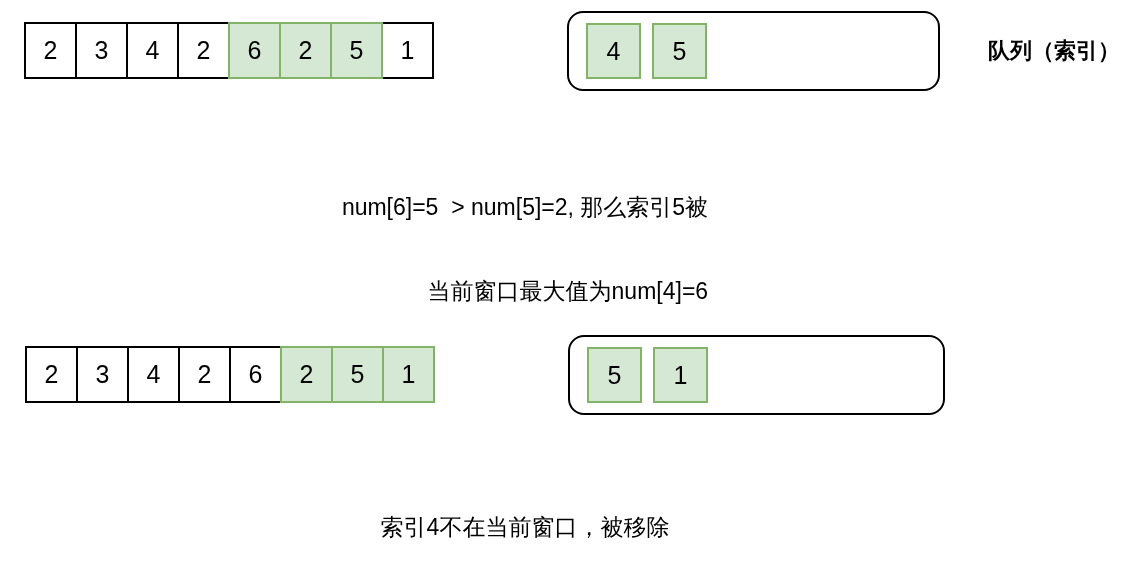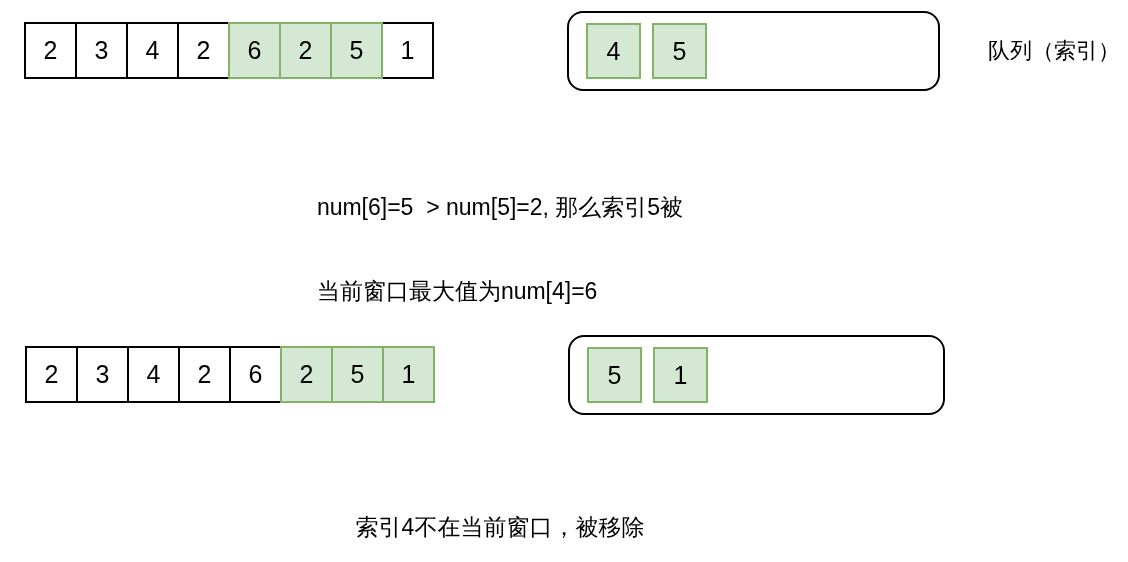--- a/index.html
+++ b/index.html
@@ -51,24 +51,25 @@
     width:55px;height:56px;
     border:2px solid var(--highlight_stroke);
     background:var(--highlight_fill);
     display:flex;align-items:center;justify-content:center;
     font-size:25px;line-height:1;
   }
   
   .caption{
     position:absolute;
     transform:translateX(-50%);
-    text-align:left;
+    text-align:right;
     font-size:23px;
     line-height:28px;
     white-space:pre;
+    margin-left:25px;
   }
   
   .qlabel{
     position:absolute;
     font-size:22px;
     line-height:26px;
     white-space:pre;
   }
 </style>
 </head>
@@ -85,21 +86,21 @@
     <div class="acell hl">2</div>
     <div class="acell hl">5</div>
     <div class="acell">1</div>
   </div>
 
   <div class="qbox" style="left:567px;top:11px;width:373px;height:80px;">
     <div class="qcell">4</div>
     <div class="qcell">5</div>
   </div>
 
-  <div class="qlabel" style="left:988px;top:38px;">队列（索引）</div>
+  <div class="qlabel" style="left:988px;top:38px;font-weight:bold;">队列（索引）</div>
 
   <div class="caption" style="left:500px;top:137px;">
     <div>num[6]=5  &gt; num[5]=2, 那么索引5被</div>
     <div>当前窗口最大值为num[4]=6</div>
   </div>
 
   <div class="array" style="left:25px;top:346px;">
     <div class="acell">2</div>
     <div class="acell">3</div>
     <div class="acell">4</div>

